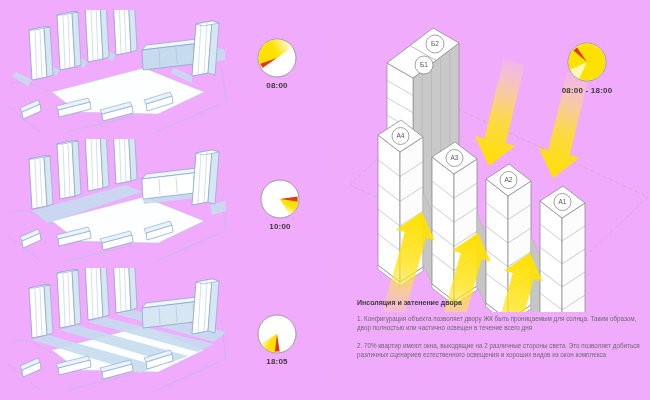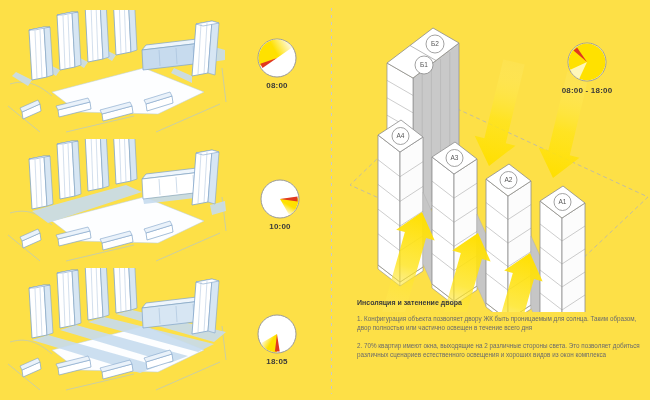--- a/index.html
+++ b/index.html
@@ -1,16 +1,16 @@
 <!DOCTYPE html>
 <html><head>
 <meta charset="utf-8">
 <style>
   html,body{margin:0;padding:0;background:#fff;}
-  .canvas{position:relative;width:650px;height:400px;background:#fde047;overflow:hidden;
+  .canvas{position:relative;width:650px;height:400px;background:#f0abfc;overflow:hidden;
           font-family:"Liberation Sans","DejaVu Sans",sans-serif;}
   .abs{position:absolute;}
   .divider{position:absolute;left:331px;top:8px;width:1px;height:386px;
            background:repeating-linear-gradient(180deg,#c9c9c9 0 3px,transparent 3px 7px);}
   .clock-label{position:absolute;font-size:8px;font-weight:bold;color:#3a3a3a;
                text-align:center;letter-spacing:.2px;white-space:nowrap;}
   .notes{position:absolute;left:357px;top:299px;width:292px;color:#6b6b6b;}
   .notes h3{font-size:7px;margin:0 0 8px 0;color:#3a3a3a;font-weight:bold;}
   .notes p{font-size:6.3px;line-height:1.5;margin:0 0 8px 0;}
   svg{display:block;}

